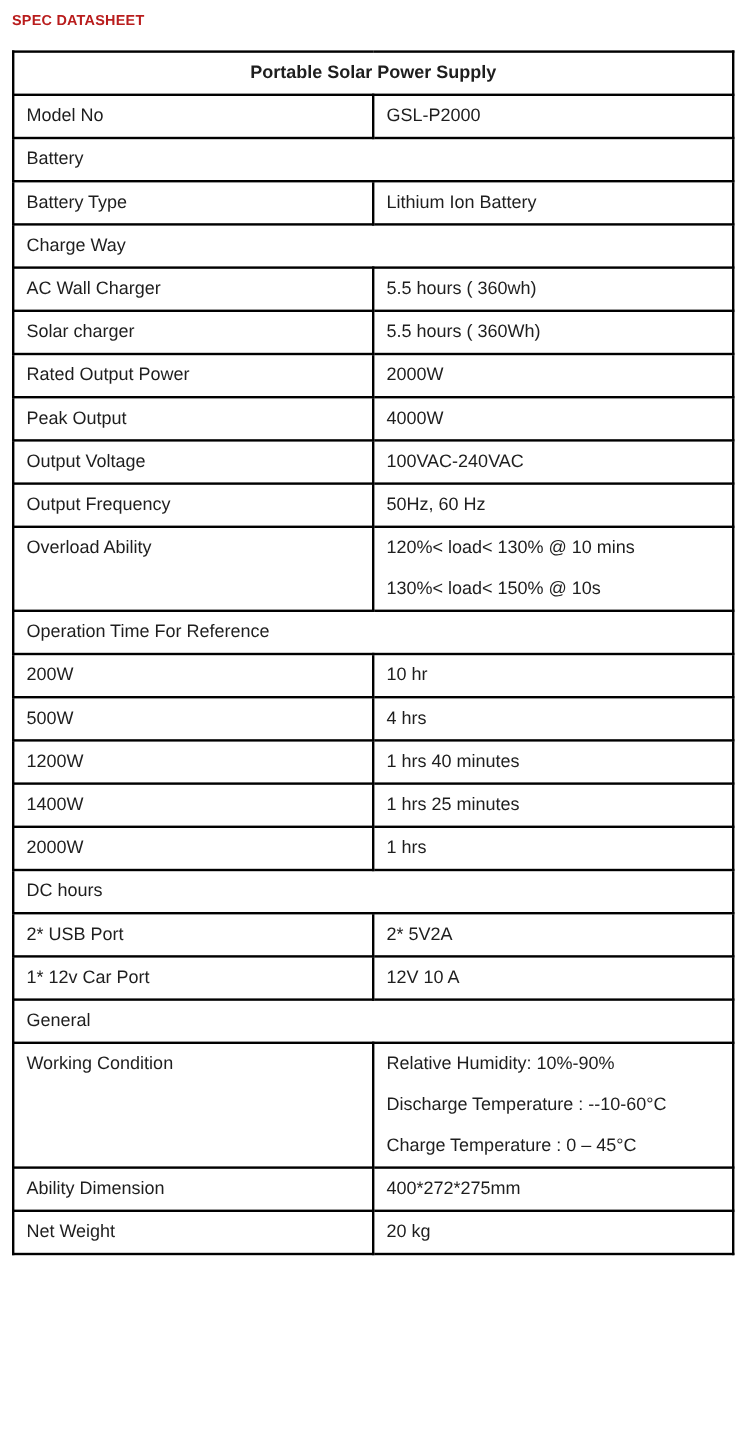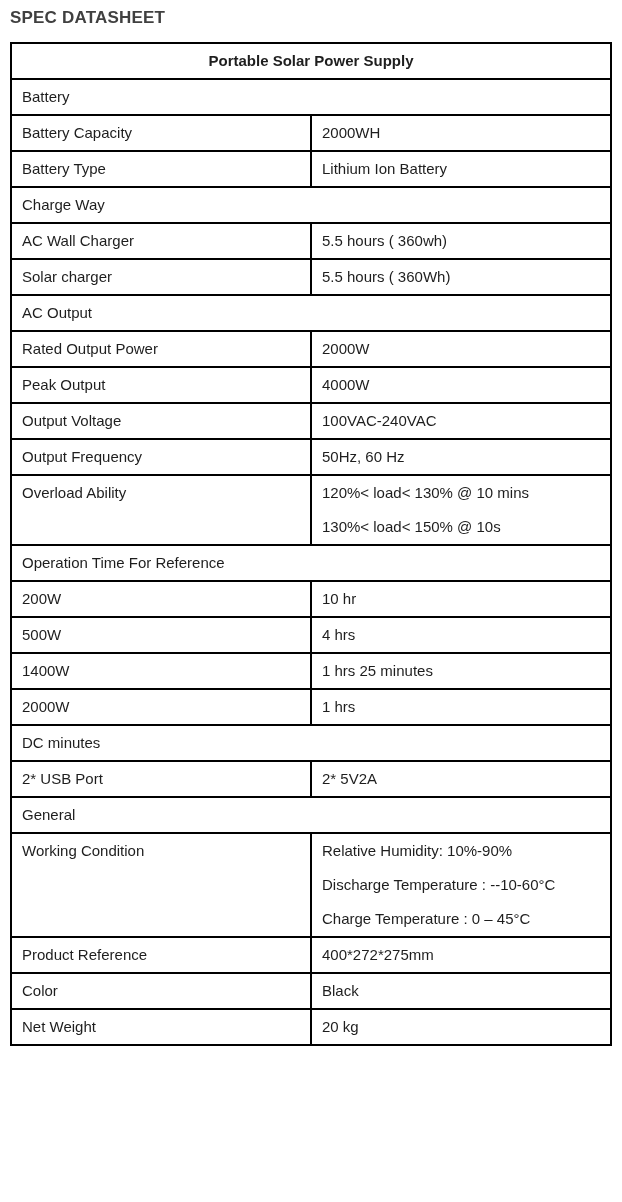--- a/index.html
+++ b/index.html
@@ -10,23 +10,23 @@
     color: #1e1e1e;
   }
   .page {
     width: 622px;
     height: 1202px;
     box-sizing: border-box;
     padding: 8px 10px 0 10px;
     background: #ffffff;
   }
   .page-title {
-    font-size: 17px;
+    font-size: 12px;
     font-weight: bold;
-    color: #404040;
+    color: #b91c1c;
     margin: 0 0 15px 0;
     line-height: 19px;
     letter-spacing: 0.2px;
   }
   table.spec-table {
     border-collapse: collapse;
     width: 600px;
     table-layout: fixed;
   }
   table.spec-table col.c1 { width: 300px; }
@@ -57,44 +57,41 @@
   <h1 class="page-title">SPEC DATASHEET</h1>
   <table class="spec-table">
     <colgroup>
       <col class="c1">
       <col class="c2">
     </colgroup>
     <tbody id="spec-rows">
       <tr>
         <td class="table-title" colspan="2">Portable Solar Power Supply</td>
       </tr>
+    <tr>
+          <td class="label-cell">Model No</td>
+          <td class="value-cell">GSL-P2000</td>
+        </tr>
         <tr>
           <td class="section" colspan="2">Battery</td>
-        </tr>
-        <tr>
-          <td class="label-cell">Battery Capacity</td>
-          <td class="value-cell">2000WH</td>
         </tr>
         <tr>
           <td class="label-cell">Battery Type</td>
           <td class="value-cell">Lithium Ion Battery</td>
         </tr>
         <tr>
           <td class="section" colspan="2">Charge Way</td>
         </tr>
         <tr>
           <td class="label-cell">AC Wall Charger</td>
           <td class="value-cell">5.5 hours ( 360wh)</td>
         </tr>
         <tr>
           <td class="label-cell">Solar charger</td>
           <td class="value-cell">5.5 hours ( 360Wh)</td>
-        </tr>
-        <tr>
-          <td class="section" colspan="2">AC Output</td>
         </tr>
         <tr>
           <td class="label-cell">Rated Output Power</td>
           <td class="value-cell">2000W</td>
         </tr>
         <tr>
           <td class="label-cell">Peak Output</td>
           <td class="value-cell">4000W</td>
         </tr>
         <tr>
@@ -117,52 +114,56 @@
         </tr>
         <tr>
           <td class="label-cell">200W</td>
           <td class="value-cell">10 hr</td>
         </tr>
         <tr>
           <td class="label-cell">500W</td>
           <td class="value-cell">4 hrs</td>
         </tr>
         <tr>
+          <td class="label-cell">1200W</td>
+          <td class="value-cell">1 hrs 40 minutes</td>
+        </tr>
+        <tr>
           <td class="label-cell">1400W</td>
           <td class="value-cell">1 hrs 25 minutes</td>
         </tr>
         <tr>
           <td class="label-cell">2000W</td>
           <td class="value-cell">1 hrs</td>
         </tr>
         <tr>
-          <td class="section" colspan="2">DC minutes</td>
+          <td class="section" colspan="2">DC hours</td>
         </tr>
         <tr>
           <td class="label-cell">2* USB Port</td>
           <td class="value-cell">2* 5V2A</td>
+        </tr>
+        <tr>
+          <td class="label-cell">1* 12v Car Port</td>
+          <td class="value-cell">12V 10 A</td>
         </tr>
         <tr>
           <td class="section" colspan="2">General</td>
         </tr>
         <tr>
           <td class="label-cell">Working Condition</td>
           <td class="value-cell">
             <div>Relative Humidity: 10%-90%</div>
             <div>Discharge Temperature : --10-60°C</div>
             <div>Charge Temperature : 0 – 45°C</div>
           </td>
         </tr>
         <tr>
-          <td class="label-cell">Product Reference</td>
+          <td class="label-cell">Ability Dimension</td>
           <td class="value-cell">400*272*275mm</td>
-        </tr>
-        <tr>
-          <td class="label-cell">Color</td>
-          <td class="value-cell">Black</td>
         </tr>
         <tr>
           <td class="label-cell">Net Weight</td>
           <td class="value-cell">20 kg</td>
         </tr>
       </tbody>
   </table>
 </div>
 
 </body></html>

